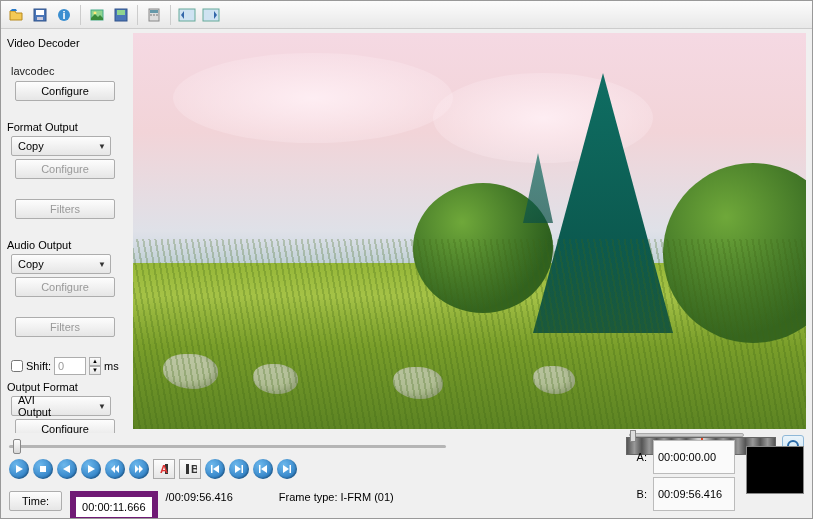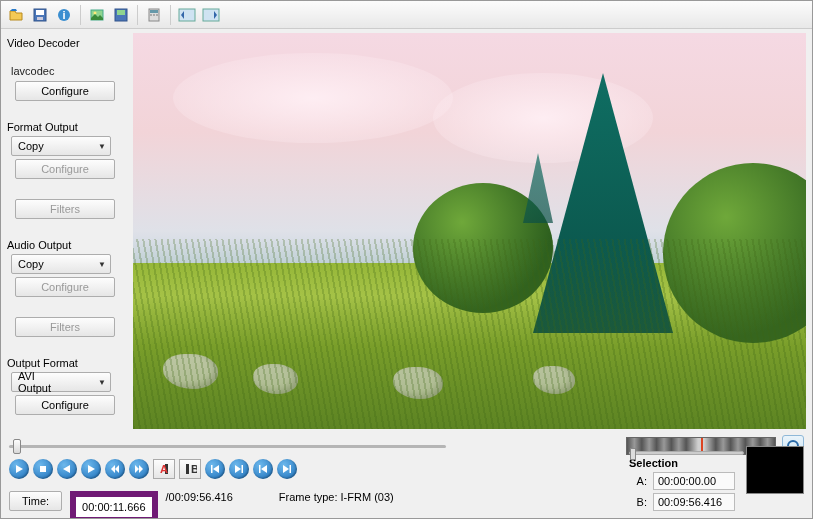--- a/index.html
+++ b/index.html
@@ -39,21 +39,21 @@
 .cbtn { width:20px; height:20px; border-radius:50%; background: radial-gradient(circle at 35% 30%, #6db8ec, #1a6db8); display:flex; align-items:center; justify-content:center; color:#fff; cursor:pointer; box-shadow: inset -1px -1px 2px rgba(0,0,0,0.3); }
 .cbtn svg { width:10px; height:10px; fill:#fff; }
 .mbtn { width:22px; height:20px; border:1px solid #aaa; background:linear-gradient(#fdfdfd,#e6e6e6); display:flex; align-items:center; justify-content:center; cursor:pointer; }
 .status-row { display:flex; align-items:flex-start; gap:8px; margin-top:12px; }
 .status-btn { height:20px; padding: 0 12px; background:linear-gradient(#fdfdfd,#e6e6e6); border:1px solid #adadad; border-radius:2px; display:flex; align-items:center; cursor:pointer; }
 .status-box { height:32px; padding: 0 6px; border:6px solid #701a75; background:#fff; display:flex; align-items:center; }
 .right-col { position:absolute; right:8px; bottom:4px; width:175px; }
 .sel-title { font-weight:bold; margin:2px 0; }
 .sel-row { display:flex; align-items:center; gap:6px; margin:3px 0; }
 .sel-row .lbl { width:18px; text-align:right; }
-.sel-row .box { width:82px; height:18px; border:1px solid #bbb; background:#fafafa; display:flex; align-items:center; padding:8px 4px; }
+.sel-row .box { width:82px; height:18px; border:1px solid #bbb; background:#fafafa; display:flex; align-items:center; padding:16px 4px; }
 .thumb-preview { position:absolute; right:8px; bottom:24px; width:58px; height:48px; background:#000; border:1px solid #888; }
 .bottom-wrap { position:relative; }
 </style>
 </head>
 <body>
 
 <div class="toolbar">
   <div class="tbtn">
       <svg width="16" height="16">
         <path d="M2 4h5l1 2h6v7H2z" fill="#f4c955" stroke="#b88a1e"></path>
@@ -126,20 +126,32 @@
     <div class="btn disabled">Configure</div>
     <div class="btn disabled">Filters</div>
 
     <div class="section-title">Audio Output</div>
     <div class="select">
       <span>Copy</span>
       <span class="arrow">▼</span>
     </div>
     <div class="btn disabled">Configure</div>
     <div class="btn disabled">Filters</div>
+    <div class="shift-row">
+      <input type="checkbox" style="">
+      <span>Shift:</span>
+      <div class="spin">
+          <span>0</span>
+        </div>
+      <div class="spin-btns">
+          <span>▲</span>
+          <span>▼</span>
+        </div>
+      <span>ms</span>
+    </div>
 
     <div class="section-title">Output Format</div>
     <div class="select">
       <span>AVI Output</span>
       <span class="arrow">▼</span>
     </div>
     <div class="btn">Configure</div>
   </div>
 
   <div class="preview">
@@ -243,28 +255,27 @@
       </div>
   </div>
 
   <div class="status-row">
     <div class="status-btn">
         <span>Time:</span>
       </div>
     <div class="status-box">00:00:11.666</div>
     <div>/00:09:56.416</div>
     <div style="width:30px;"></div>
-    <div>Frame type: I-FRM (03)</div>
+    <div>Frame type: I-FRM (01)</div>
   </div>
 
   <div class="right-col">
     <div style="height:4px; background:#ccc; border:1px solid #aaa; border-radius:2px; margin:2px 60px 2px 0; position:relative;">
       <div style="position:absolute; left:0; top:-4px; width:6px; height:12px; background:#ddd; border:1px solid #888;"></div>
     </div>
-    <div class="sel-title">Selection</div>
     <div class="sel-row">
       <div class="lbl">A:</div>
       <div class="box">00:00:00.00</div>
     </div>
     <div class="sel-row">
       <div class="lbl">B:</div>
       <div class="box">00:09:56.416</div>
     </div>
   </div>
   <div class="thumb-preview"></div>

